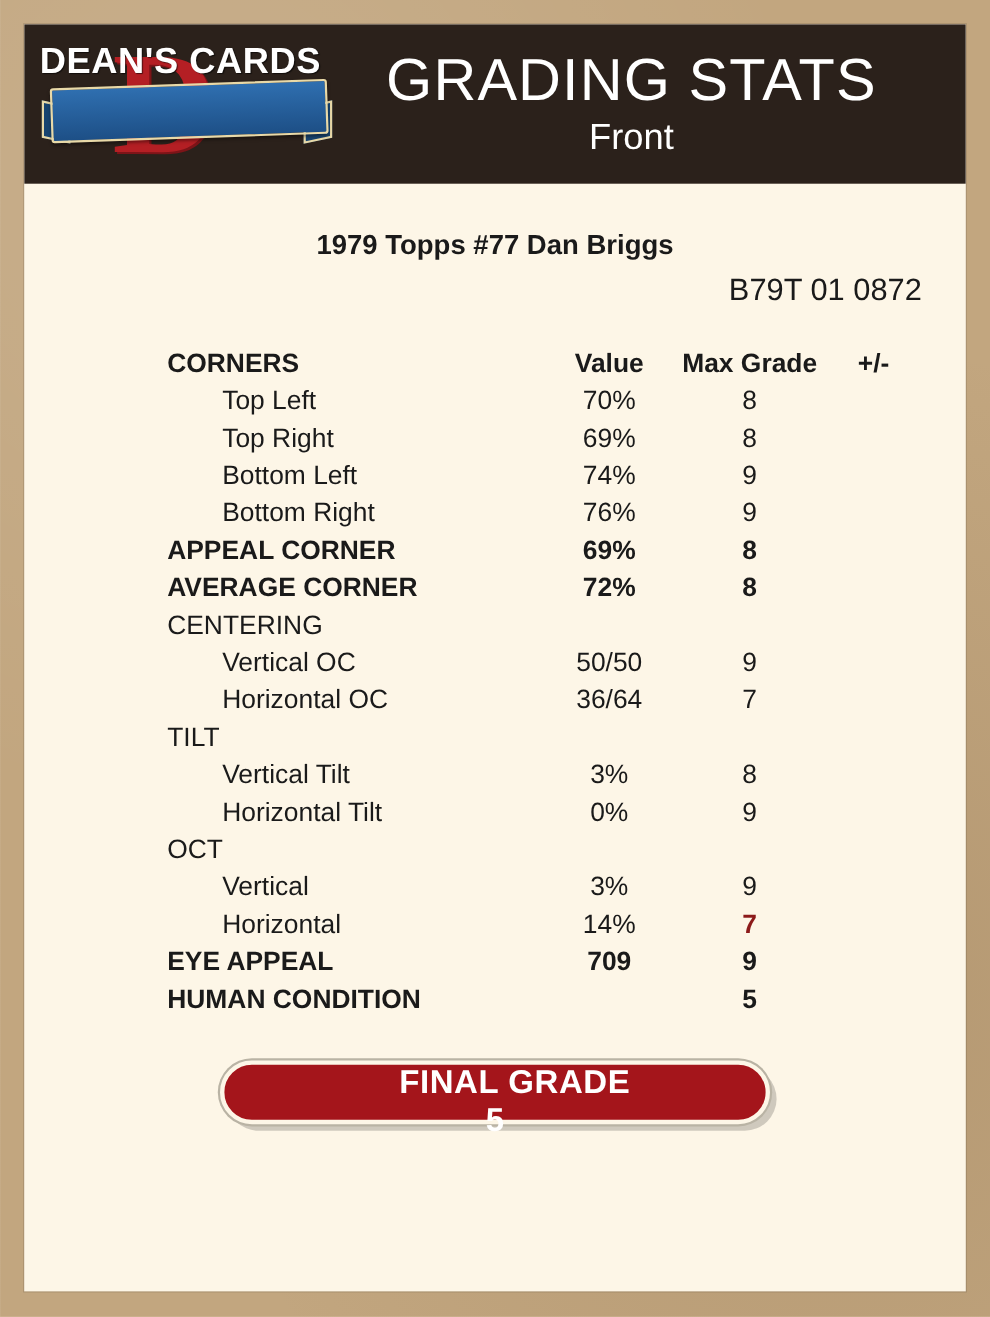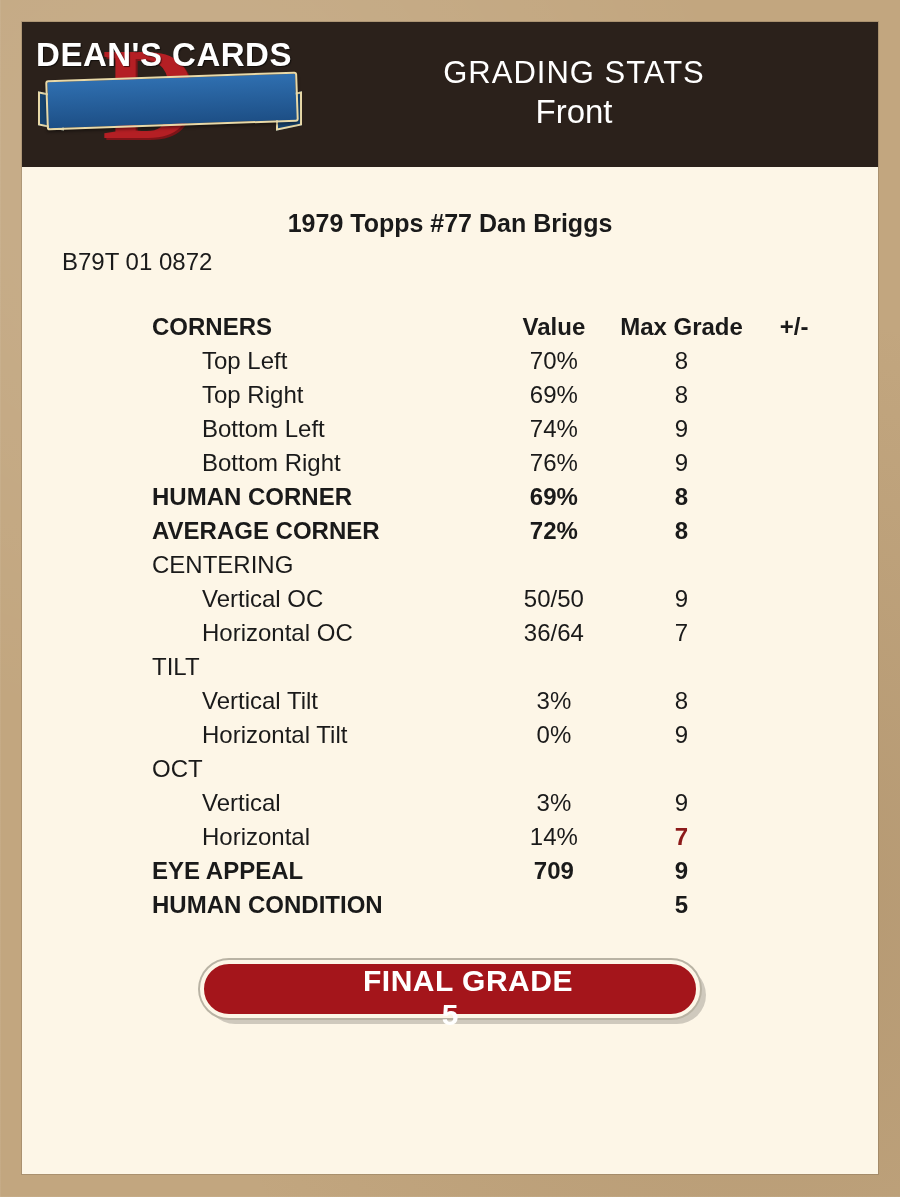--- a/index.html
+++ b/index.html
@@ -102,42 +102,42 @@
   }
   .logo .ribbon-fold-l { left: -2px; transform: skewY(12deg); }
   .logo .ribbon-fold-r { right: -2px; transform: skewY(-12deg); }
   .header-titles {
     flex: 1 1 auto;
     text-align: center;
     color: #ffffff;
     padding-right: 30px;
   }
   .header-title {
-    font-size: 31px;
+    font-size: 54px;
     letter-spacing: 1px;
     line-height: 1.05;
   }
   .header-subtitle {
     font-size: 33px;
     line-height: 1.2;
     margin-top: 2px;
   }
   .body-area {
     padding: 0 40px;
     color: #1a1a1a;
   }
   .card-title {
     text-align: center;
     font-size: 25px;
     font-weight: bold;
     margin-top: 42px;
   }
   .card-code {
-    text-align: left;
-    font-size: 24px;
+    text-align: right;
+    font-size: 28px;
     margin-top: 10px;
   }
   table.stats {
     margin: 34px 0 0 90px;
     border-collapse: collapse;
     font-size: 24px;
   }
   table.stats td {
     padding: 3px 0;
     vertical-align: baseline;
@@ -246,21 +246,21 @@
             <td class="col-max">9</td>
             <td class="col-pm"></td>
           </tr>
           <tr>
             <td class="col-label indent">Bottom Right</td>
             <td class="col-value">76%</td>
             <td class="col-max">9</td>
             <td class="col-pm"></td>
           </tr>
           <tr class="bold">
-            <td class="col-label">HUMAN CORNER</td>
+            <td class="col-label">APPEAL CORNER</td>
             <td class="col-value">69%</td>
             <td class="col-max">8</td>
             <td class="col-pm"></td>
           </tr>
           <tr class="bold">
             <td class="col-label">AVERAGE CORNER</td>
             <td class="col-value">72%</td>
             <td class="col-max">8</td>
             <td class="col-pm"></td>
           </tr>

